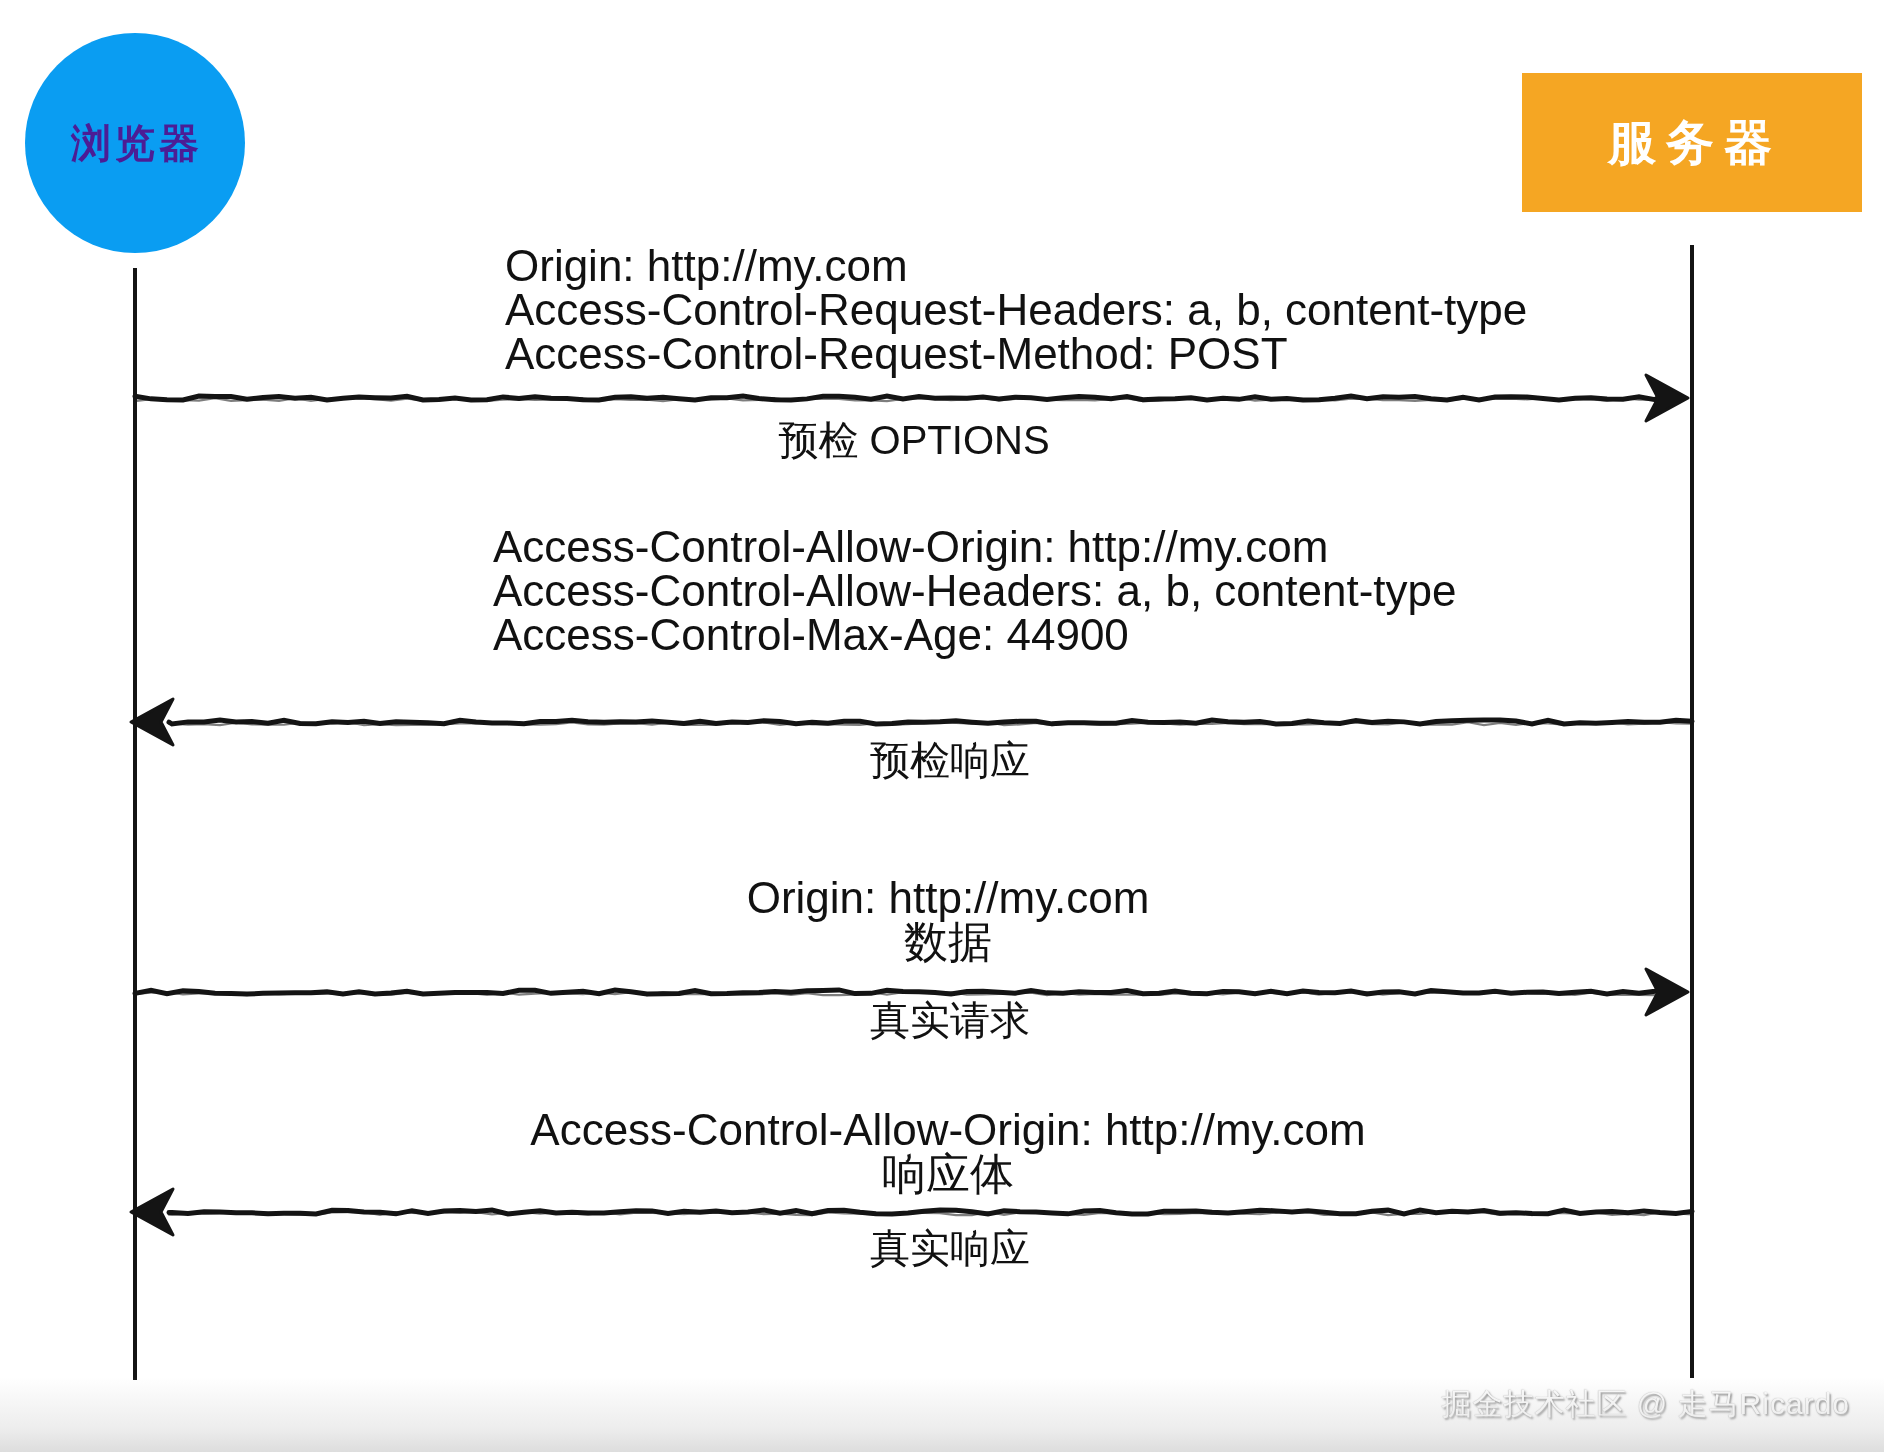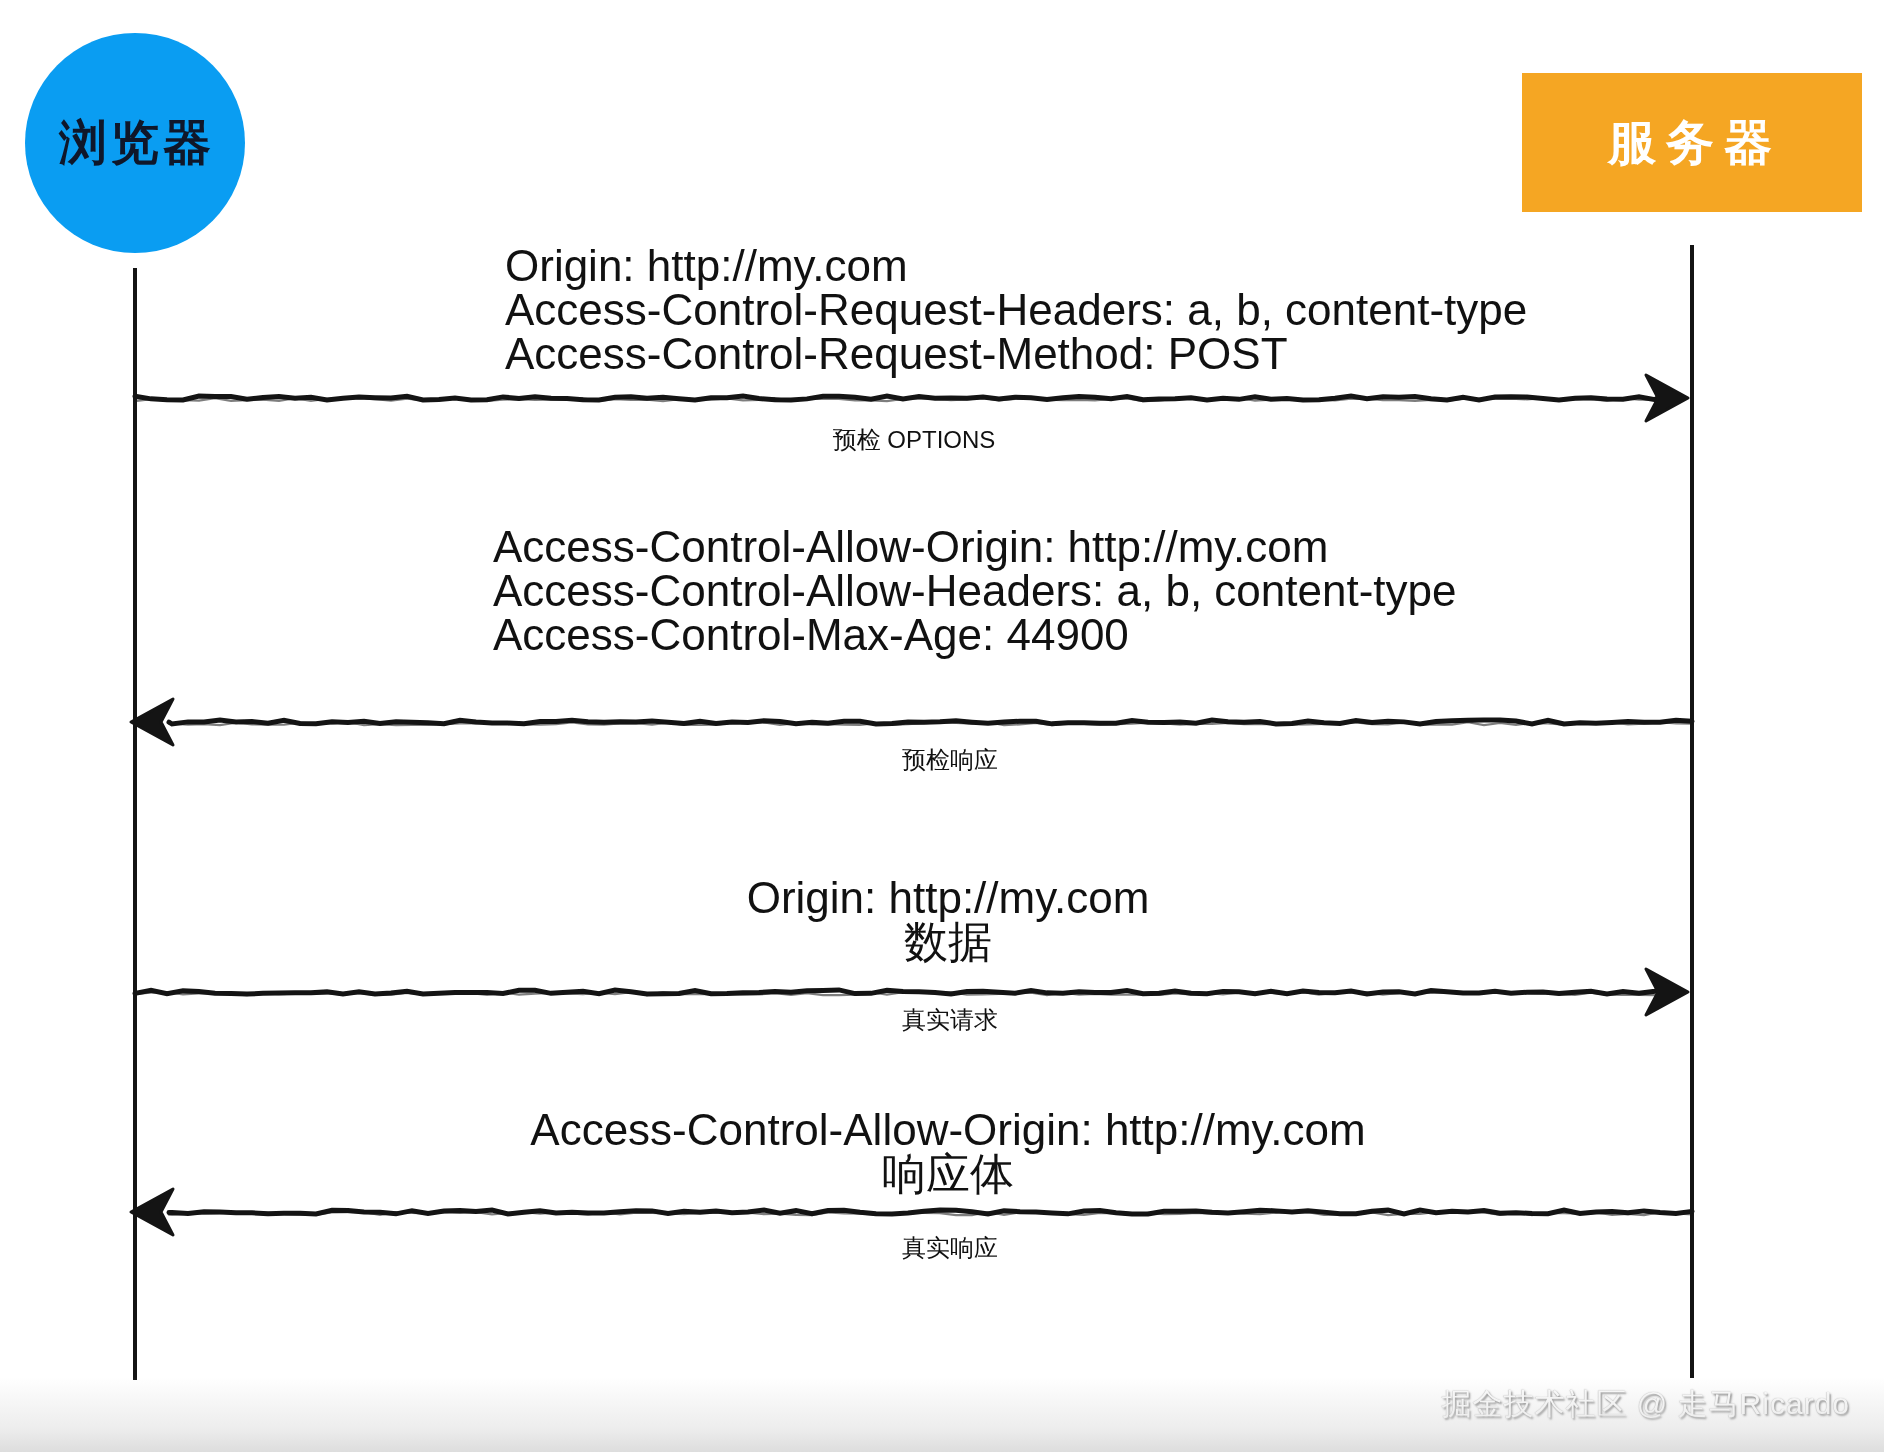--- a/index.html
+++ b/index.html
@@ -13,22 +13,22 @@
     color: #111111;
   }
 
   
   .actor-circle {
     position: absolute;
     left: 25px; top: 33px;
     width: 220px; height: 220px;
     border-radius: 50%;
     display: flex; align-items: center; justify-content: center;
-    color: #0f172a;
-    font-size: 48px;
+    color: #4c1d95;
+    font-size: 40px;
     font-weight: 700;
     letter-spacing: 4px;
     padding-left: 4px;
     box-sizing: border-box;
   }
   .actor-rect {
     position: absolute;
     left: 1522px; top: 73px;
     width: 340px; height: 139px;
     display: flex; align-items: center; justify-content: center;
@@ -60,21 +60,21 @@
   .msg-block.center-align { text-align: center; }
   .msg-line { display: block; }
 
   #headers-1 { left: 505px; top: 244px; }
   #headers-2 { left: 493px; top: 525px; }
   #headers-3 { left: 0; width: 1896px; top: 876px; }
   #headers-4 { left: 0; width: 1896px; top: 1108px; }
 
   .msg-label {
     position: absolute;
-    font-size: 24px;
+    font-size: 40px;
     line-height: 44px;
     text-align: center;
     white-space: nowrap;
   }
   #label-1 { left: 133px; width: 1562px; top: 418px; }
   #label-2 { left: 0; width: 1900px; top: 738px; }
   #label-3 { left: 0; width: 1900px; top: 998px; }
   #label-4 { left: 0; width: 1900px; top: 1226px; }
 
   

